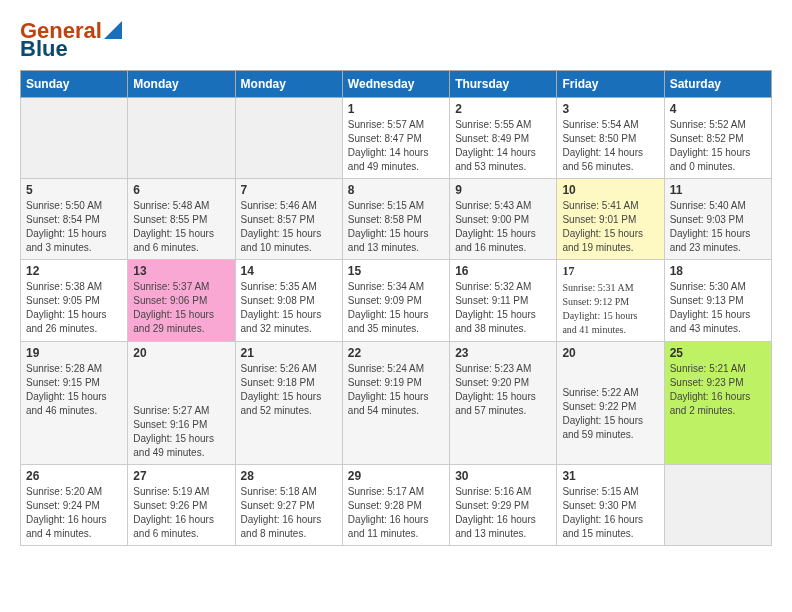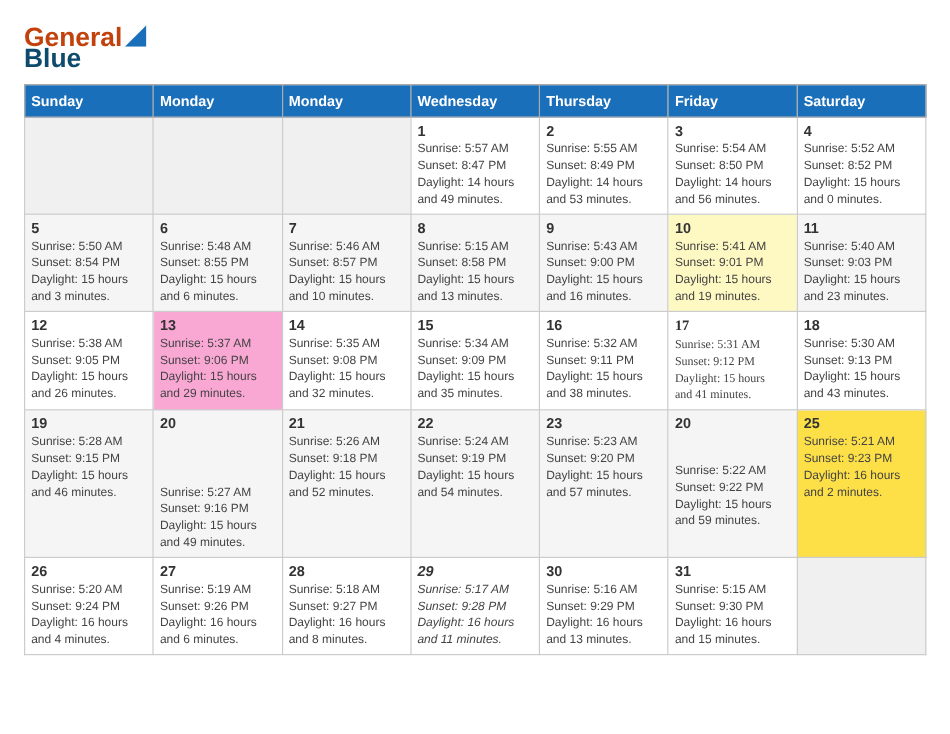--- a/index.html
+++ b/index.html
@@ -286,21 +286,21 @@
 Daylight: 15 hours
 and 57 minutes.</div>
         </td>
         <td style="background: rgb(245, 245, 245);">
           <span class="day-num">20</span>
           <div class="day-info" style="white-space: pre-line; margin-top: 26px;">Sunrise: 5:22 AM
 Sunset: 9:22 PM
 Daylight: 15 hours
 and 59 minutes.</div>
         </td>
-        <td style="background: #fde047;">
+        <td style="background: #bef264;">
           <span class="day-num">25</span>
           <div class="day-info" style="white-space: pre-line;">Sunrise: 5:21 AM
 Sunset: 9:23 PM
 Daylight: 16 hours
 and 2 minutes.</div>
         </td>
       </tr>
       <tr>
         <td style="background: rgb(255, 255, 255);">
           <span class="day-num">26</span>
@@ -316,21 +316,21 @@
 Daylight: 16 hours
 and 6 minutes.</div>
         </td>
         <td style="background: rgb(255, 255, 255);">
           <span class="day-num">28</span>
           <div class="day-info" style="white-space: pre-line;">Sunrise: 5:18 AM
 Sunset: 9:27 PM
 Daylight: 16 hours
 and 8 minutes.</div>
         </td>
-        <td style="background: rgb(255, 255, 255); font-style: italic;">
+        <td style="background: rgb(255, 255, 255);">
           <span class="day-num">29</span>
           <div class="day-info" style="white-space: pre-line;">Sunrise: 5:17 AM
 Sunset: 9:28 PM
 Daylight: 16 hours
 and 11 minutes.</div>
         </td>
         <td style="background: rgb(255, 255, 255);">
           <span class="day-num">30</span>
           <div class="day-info" style="white-space: pre-line;">Sunrise: 5:16 AM
 Sunset: 9:29 PM

